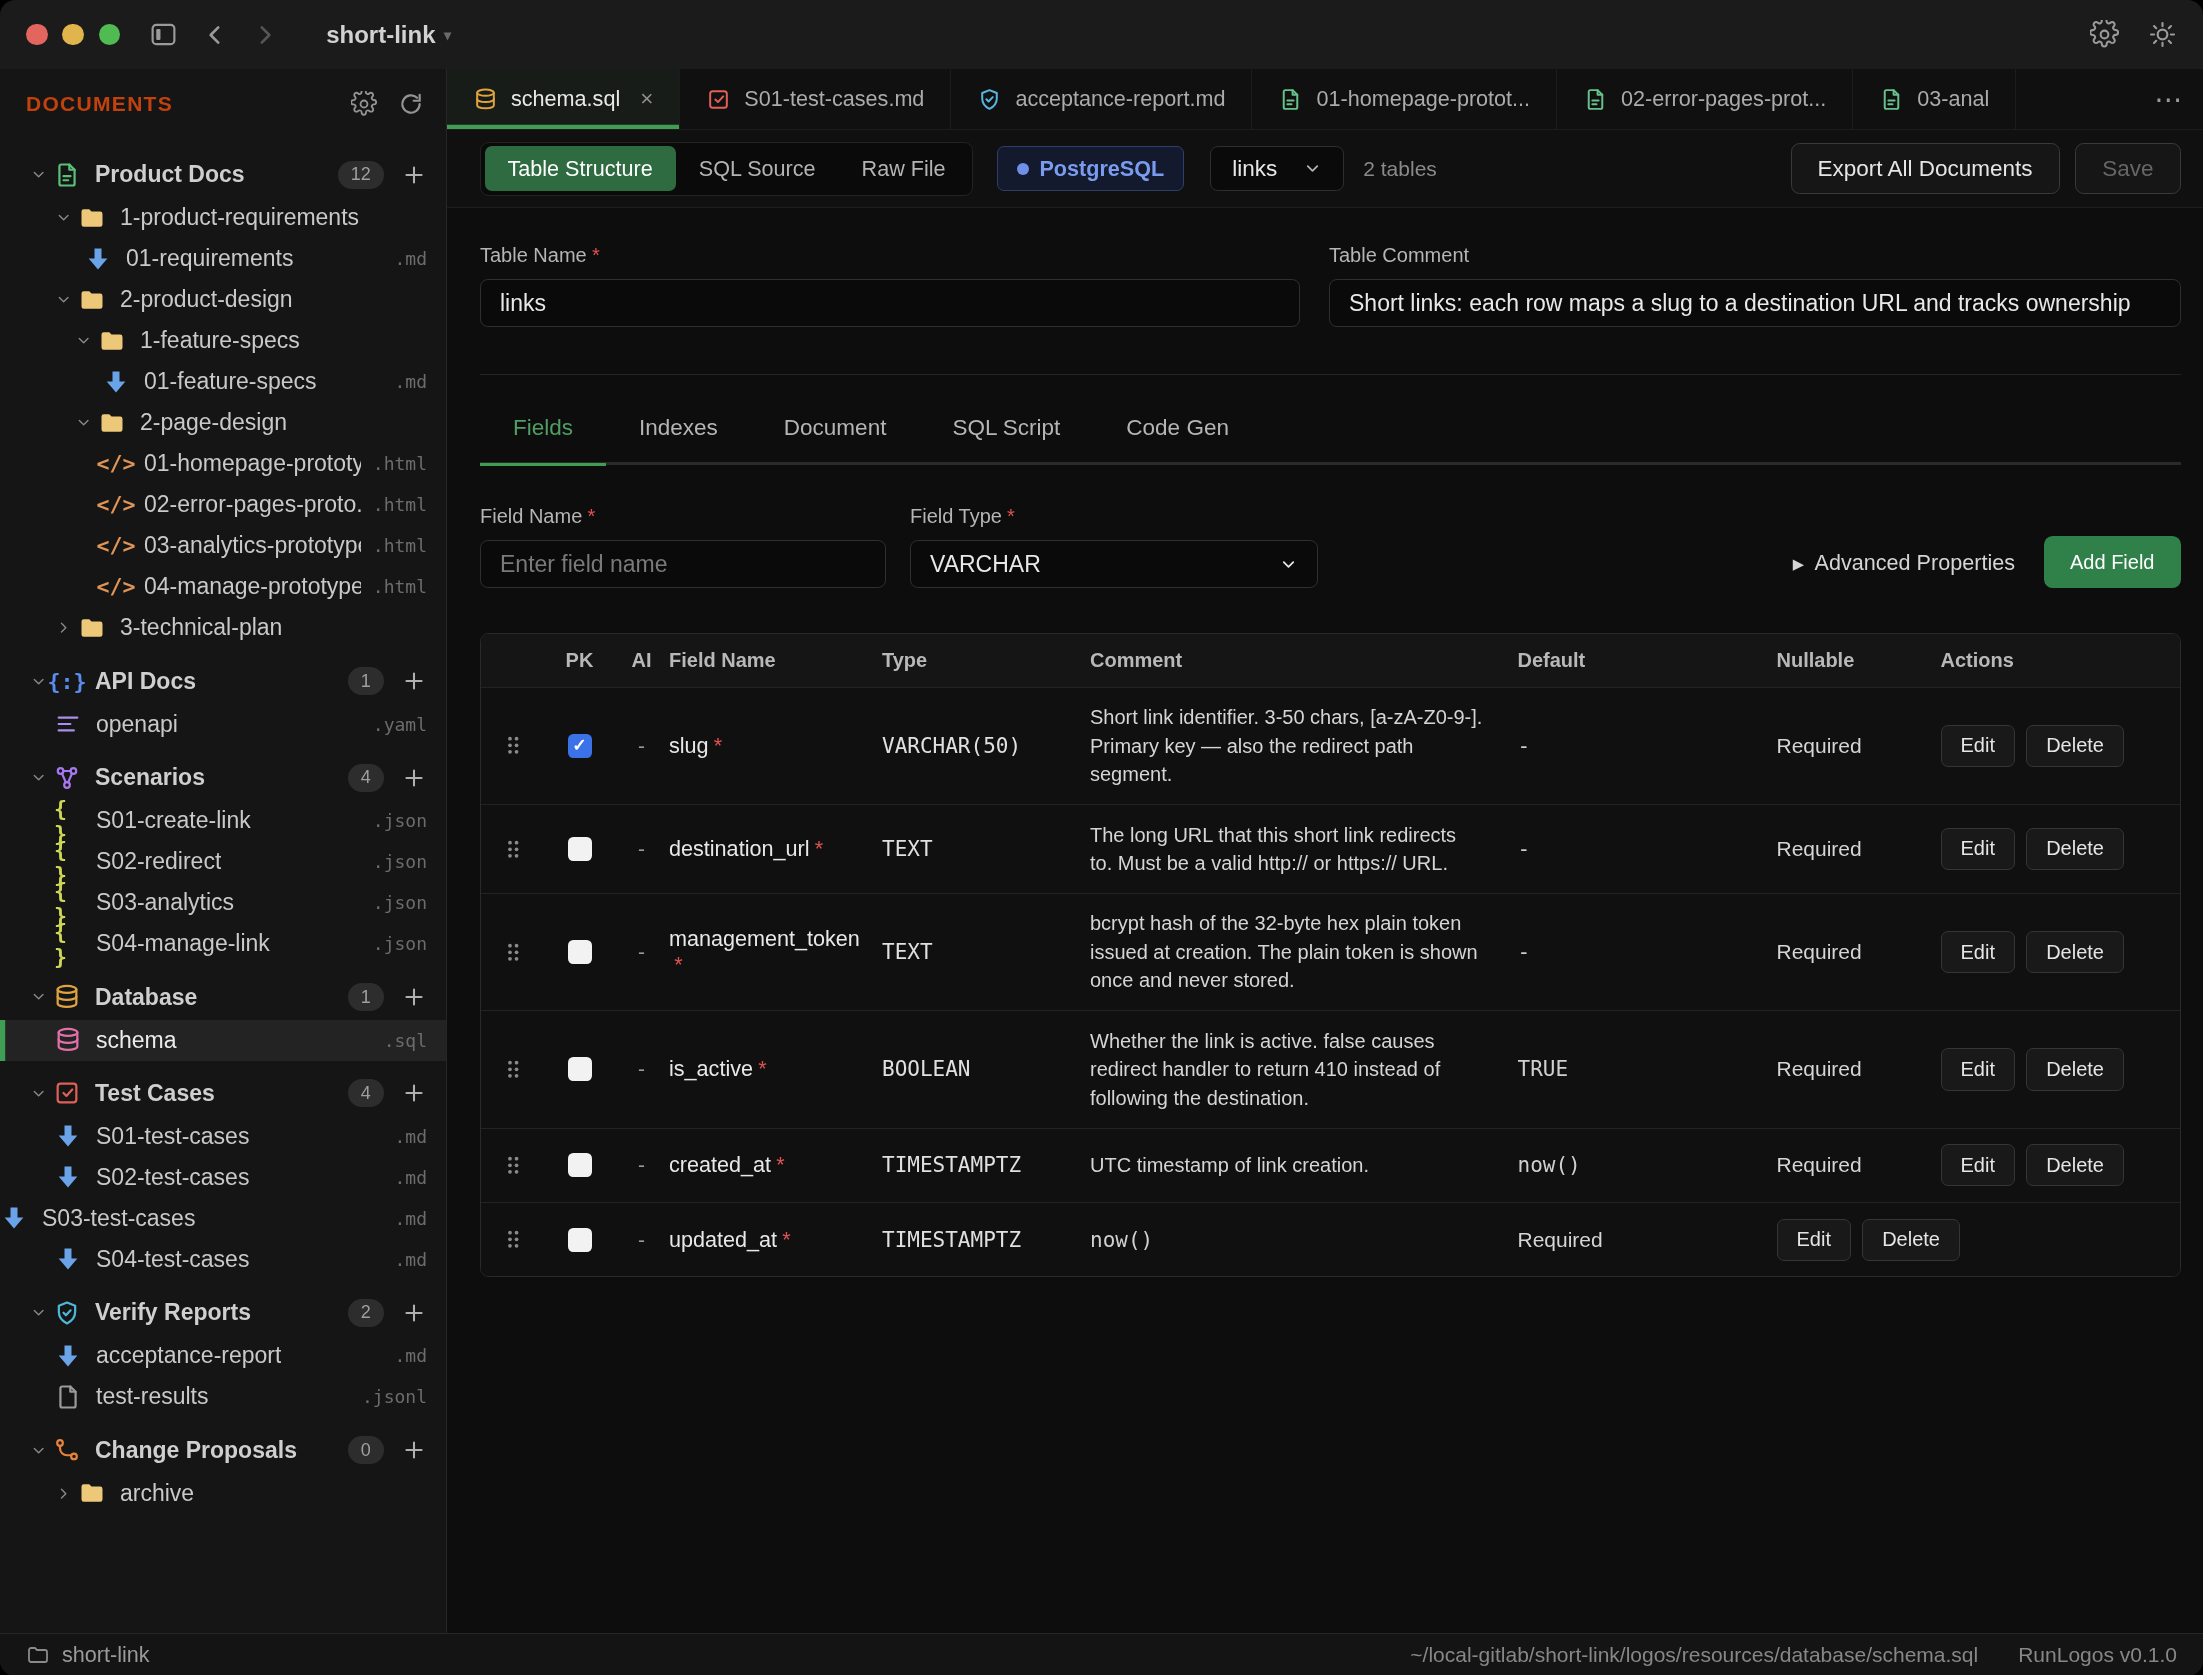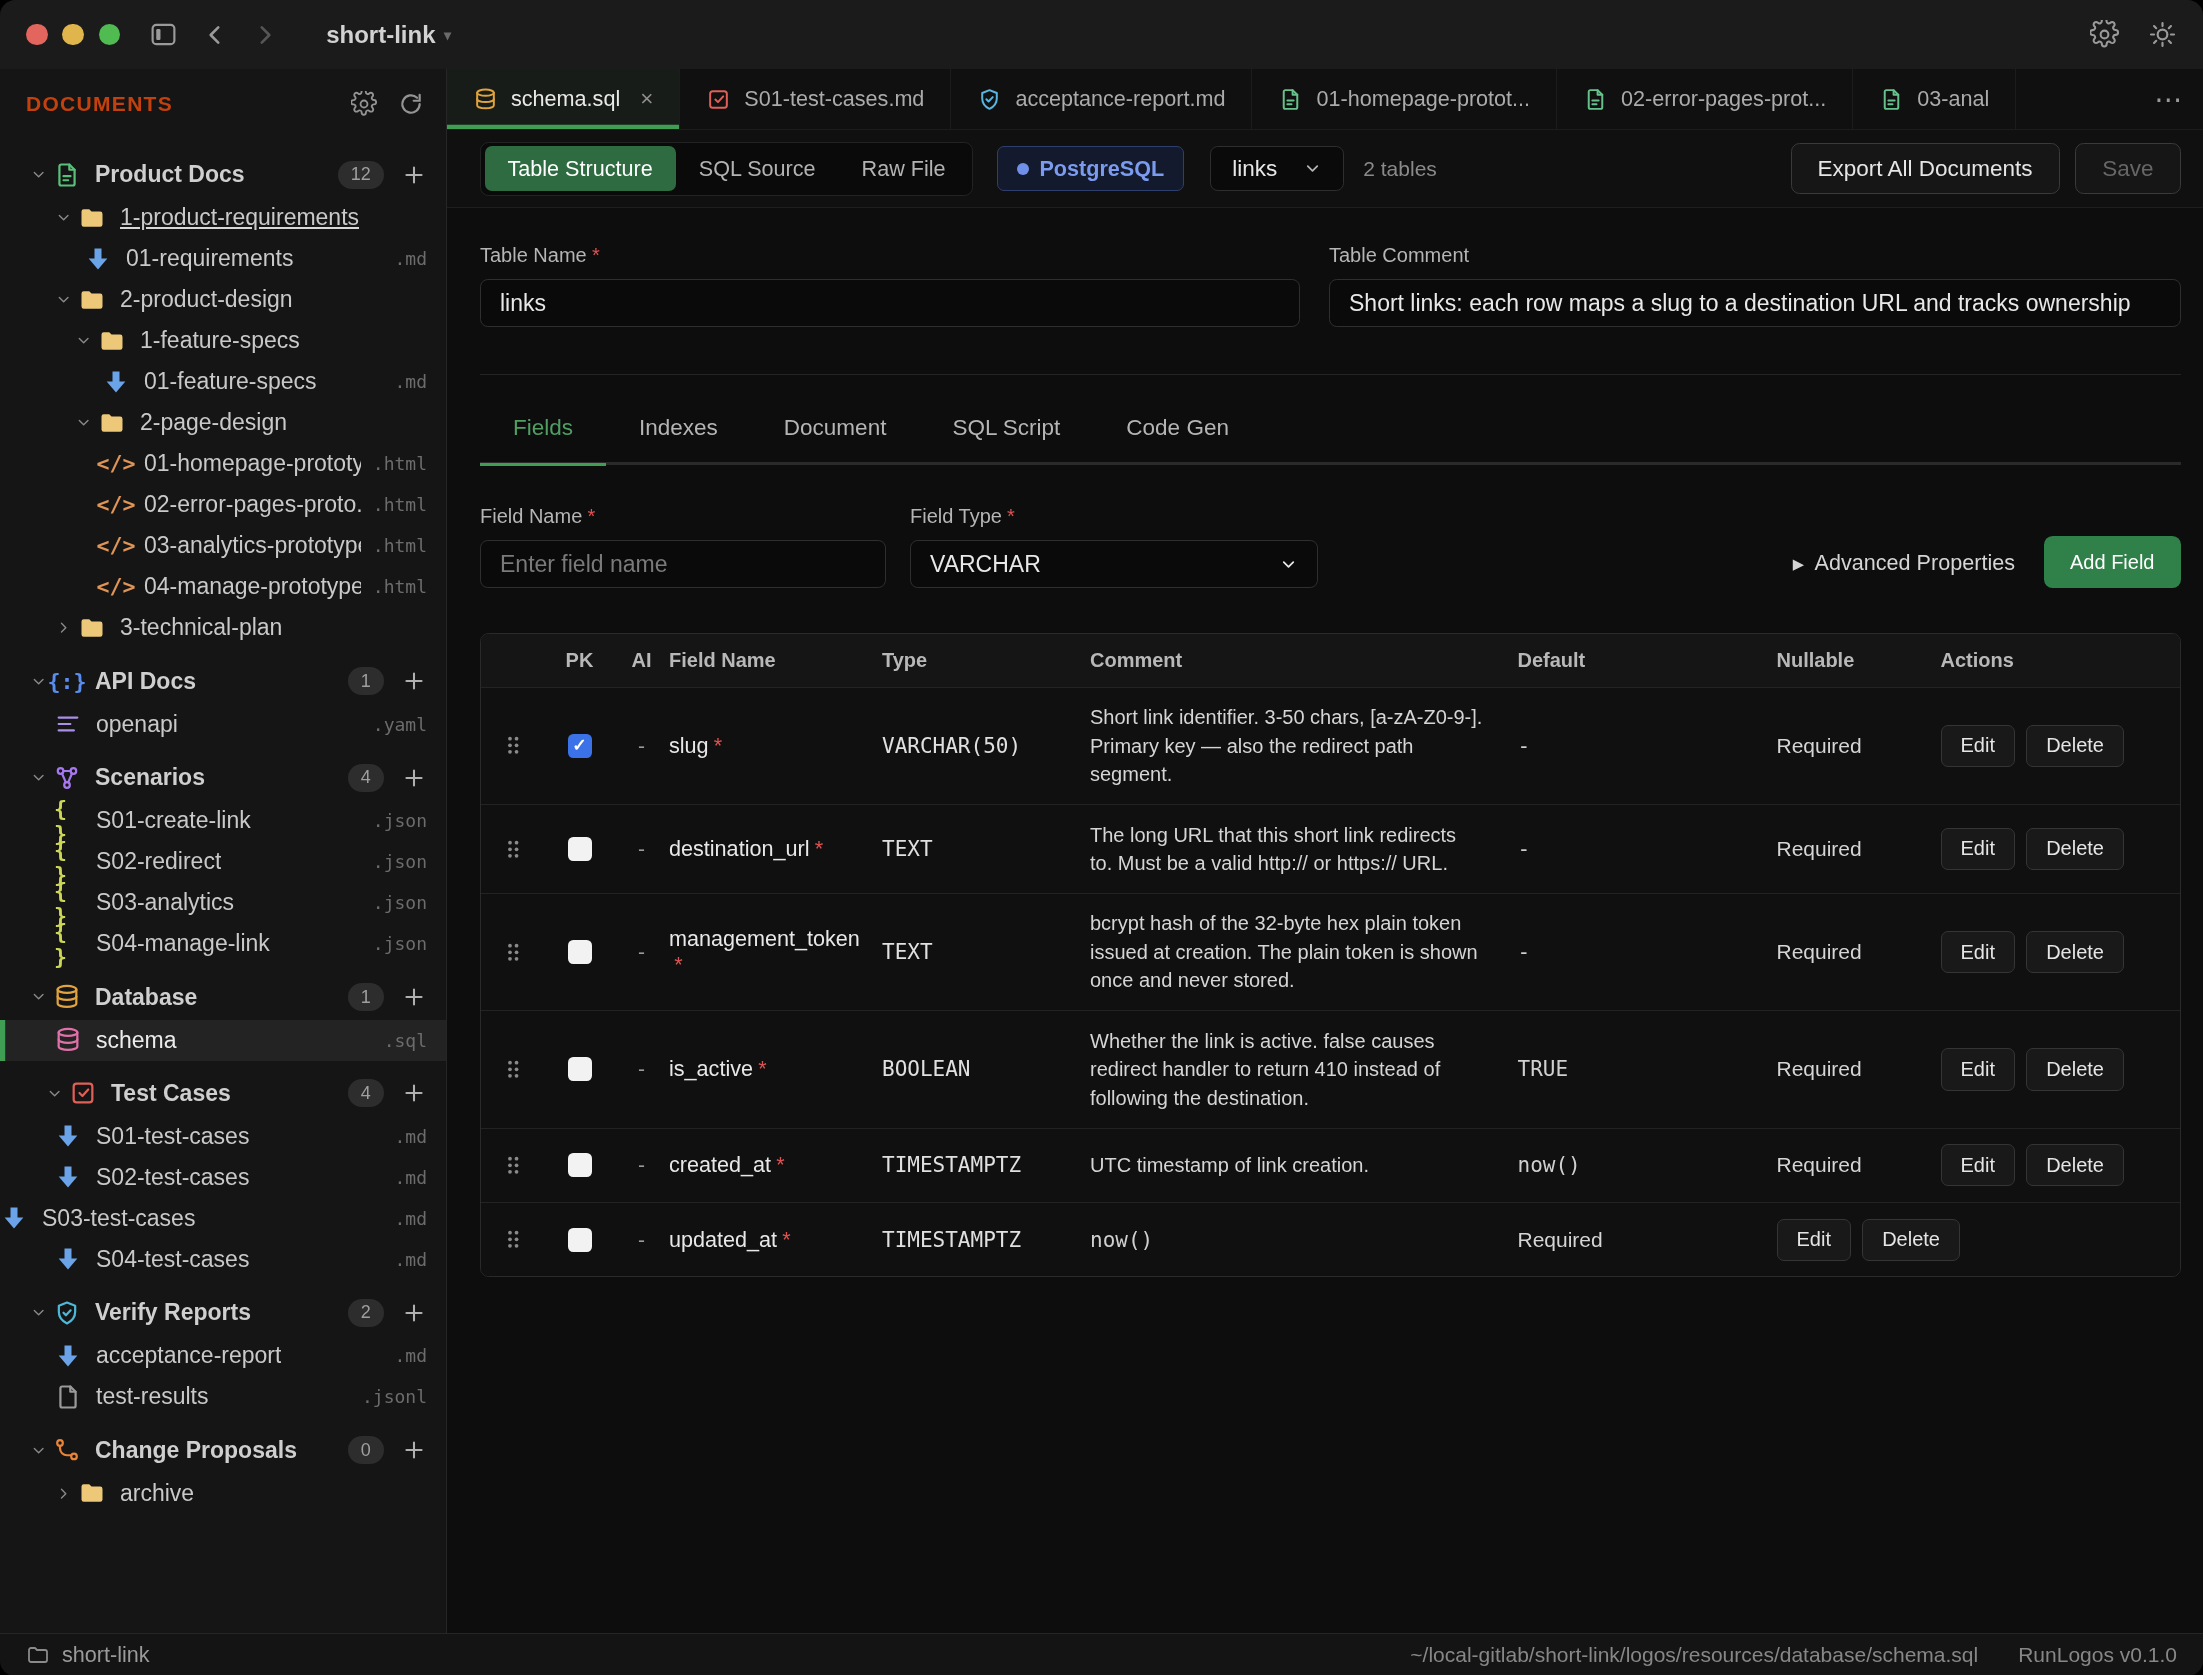--- a/index.html
+++ b/index.html
@@ -204,21 +204,21 @@
                 <path d="M14 3v4.5h4.5"></path>
                 <path d="M9 13h6M9 16.5h4"></path>
               </svg>
             </span>
             <span class="t-label">Product Docs</span>
             <span class="t-badge">12</span>
             <span class="t-plus"><svg viewBox="0 0 24 24" fill="none" stroke="currentColor" stroke-width="1.9" stroke-linecap="round" stroke-linejoin="round">
                 <path d="M12 5v14M5 12h14"></path>
               </svg></span>
           </div>
-          <div class="t-row folder" style="padding-left: 49px; text-decoration: underline;">
+          <div class="t-row folder" style="padding-left: 49px;">
             <span class="chev">
               <svg viewBox="0 0 24 24" fill="none" stroke="currentColor" stroke-width="1.9" stroke-linecap="round" stroke-linejoin="round">
                 <path d="M6 9l6 6 6-6"></path>
               </svg>
             </span>
             <span class="t-ic" style="color: rgb(236, 200, 120);">
               <svg viewBox="0 0 24 24" fill="currentColor">
                 <path d="M3 6.5A2 2 0 0 1 5 4.5h4.6l2 2H19a2 2 0 0 1 2 2v9a2 2 0 0 1-2 2H5a2 2 0 0 1-2-2z"></path>
               </svg>
             </span>
@@ -399,21 +399,21 @@
             <span class="t-ic" style="color: rgb(224, 112, 168);">
               <svg viewBox="0 0 24 24" fill="none" stroke="currentColor" stroke-width="1.9" stroke-linecap="round" stroke-linejoin="round">
                 <ellipse cx="12" cy="5.5" rx="8" ry="3"></ellipse>
                 <path d="M4 5.5v6c0 1.7 3.6 3 8 3s8-1.3 8-3v-6"></path>
                 <path d="M4 11.5v6c0 1.7 3.6 3 8 3s8-1.3 8-3v-6"></path>
               </svg>
             </span>
             <span class="t-label">schema</span>
             <span class="t-ext">.sql</span>
           </div>
-          <div class="t-row section" style="padding-left: 40px;">
+          <div class="t-row section" style="padding-left: 24px;">
             <span class="chev">
               <svg viewBox="0 0 24 24" fill="none" stroke="currentColor" stroke-width="1.9" stroke-linecap="round" stroke-linejoin="round">
                 <path d="M6 9l6 6 6-6"></path>
               </svg>
             </span>
             <span class="t-ic" style="color: rgb(224, 96, 88);">
               <svg viewBox="0 0 24 24" fill="none" stroke="currentColor" stroke-width="1.9" stroke-linecap="round" stroke-linejoin="round">
                 <rect x="4" y="4" width="16" height="16" rx="2.5"></rect>
                 <path d="M9 12l2.5 2.5L16.5 9"></path>
               </svg>

